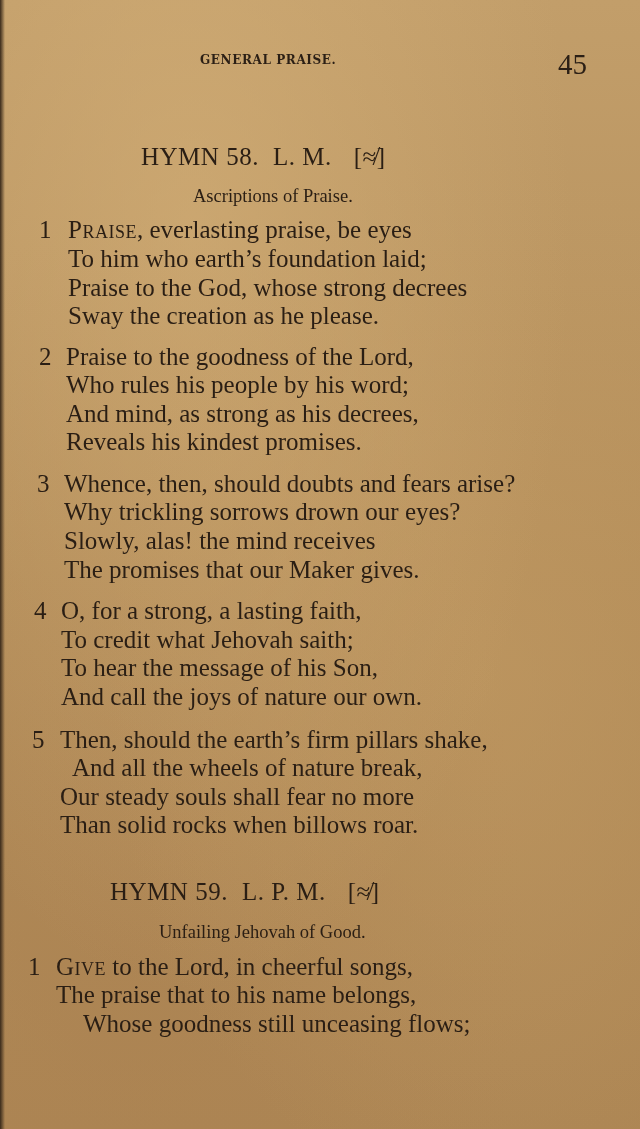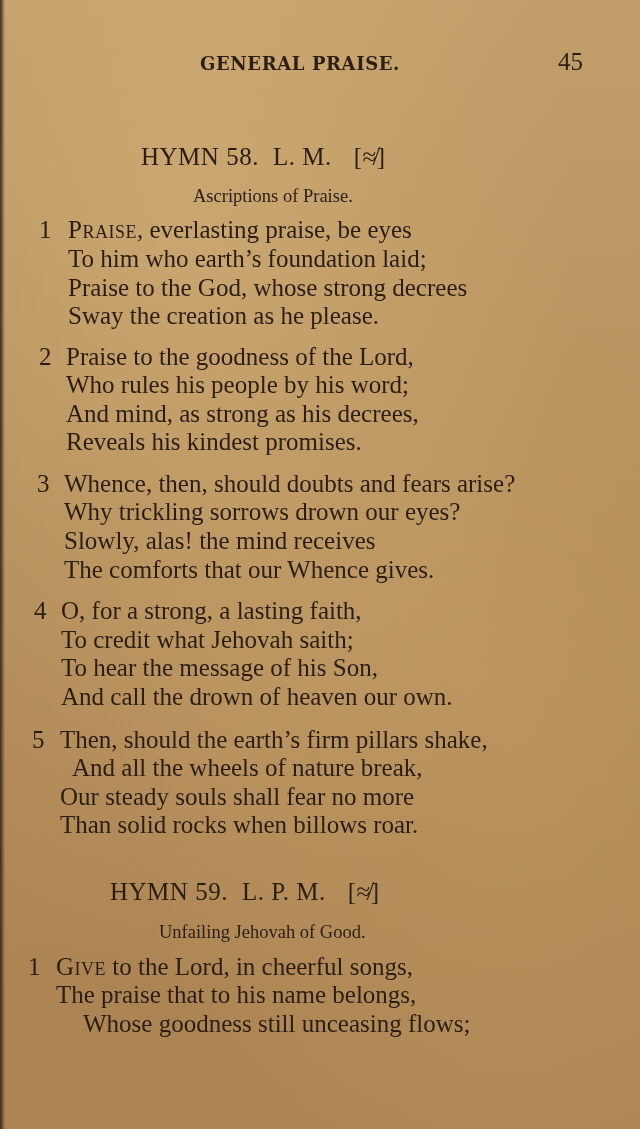--- a/index.html
+++ b/index.html
@@ -10,22 +10,22 @@
       radial-gradient(ellipse at 30% 20%, rgba(214,178,122,0.55), rgba(0,0,0,0) 60%),
       radial-gradient(ellipse at 75% 60%, rgba(196,156,100,0.5), rgba(0,0,0,0) 55%),
       radial-gradient(ellipse at 20% 85%, rgba(170,128,80,0.45), rgba(0,0,0,0) 55%),
       linear-gradient(180deg, #c29e6a 0%, #b48e5a 50%, #ad8654 100%);
     font-family: "Liberation Serif", "DejaVu Serif", serif;
     color: #2a1e14;
   }
   .spine-edge { position: absolute; left: 0; top: 0; width: 5px; height: 100%;
     background: linear-gradient(90deg, #3a2a1a, rgba(90,60,30,0)); }
   .running-head { position: absolute; top: 53px; left: 200px;
-    font-family: "DejaVu Serif", serif; font-weight: bold; font-size: 18px; letter-spacing: 0.6px; color: #2b1f15; }
-  .page-number { position: absolute; top: 48px; left: 558px; font-size: 25px; color: #2b1f15; }
+    font-family: "DejaVu Serif", serif; font-weight: bold; font-size: 12px; letter-spacing: 0.6px; color: #2b1f15; }
+  .page-number { position: absolute; top: 48px; left: 558px; font-size: 29px; color: #2b1f15; }
   .hymn-title { position: absolute; font-size: 25px; letter-spacing: 0.5px; white-space: pre; }
   .hymn-title .meter { margin-left: 14px; }
   .hymn-title .mark { margin-left: 22px; }
   .subtitle { position: absolute; font-size: 18.5px; white-space: nowrap; }
   .stanza { position: absolute; left: 0; }
   .stanza .num { position: absolute; left: 39px; font-size: 25px; }
   .line { position: absolute; font-size: 25px; white-space: nowrap; line-height: 28.6px; }
   .sc { font-variant: small-caps; letter-spacing: 0.5px; }
 </style>
 </head>
@@ -53,29 +53,29 @@
   <div class="line" style="top:371px; left:66px;text-align:center;">Who rules his people by his word;</div>
   <div class="line" style="top:400px; left:66px;">And mind, as strong as his decrees,</div>
   <div class="line" style="top:428px; left:66px;">Reveals his kindest promises.</div>
 </div>
 
 <div class="stanza">
   <span class="num" style="top:470px; left:37px;">3</span>
   <div class="line" style="top:470px; left:64px;">Whence, then, should doubts and fears arise?</div>
   <div class="line" style="top:498px; left:64px;">Why trickling sorrows drown our eyes?</div>
   <div class="line" style="top:527px; left:64px;">Slowly, alas! the mind receives</div>
-  <div class="line" style="top:556px; left:64px;">The comforts that our Whence gives.</div>
+  <div class="line" style="top:556px; left:64px;">The promises that our Maker gives.</div>
 </div>
 
 <div class="stanza">
   <span class="num" style="top:597px; left:34px;">4</span>
   <div class="line" style="top:597px; left:61px;">O, for a strong, a lasting faith,</div>
   <div class="line" style="top:626px; left:61px;">To credit what Jehovah saith;</div>
   <div class="line" style="top:654px; left:61px;">To hear the message of his Son,</div>
-  <div class="line" style="top:683px; left:61px;">And call the drown of heaven our own.</div>
+  <div class="line" style="top:683px; left:61px;">And call the joys of nature our own.</div>
 </div>
 
 <div class="stanza">
   <span class="num" style="top:726px; left:32px;">5</span>
   <div class="line" style="top:726px; left:60px;">Then, should the earth’s firm pillars shake,</div>
   <div class="line" style="top:754px; left:60px;margin-left:12px;">And all the wheels of nature break,</div>
   <div class="line" style="top:783px; left:60px;">Our steady souls shall fear no more</div>
   <div class="line" style="top:811px; left:60px;">Than solid rocks when billows roar.</div>
 </div>
 

